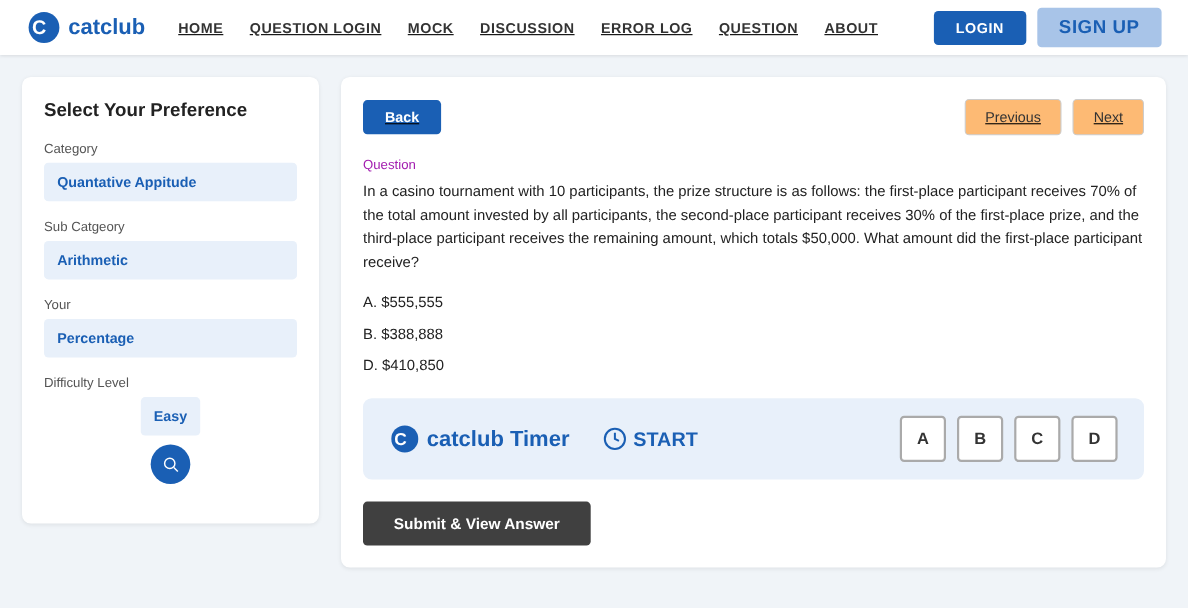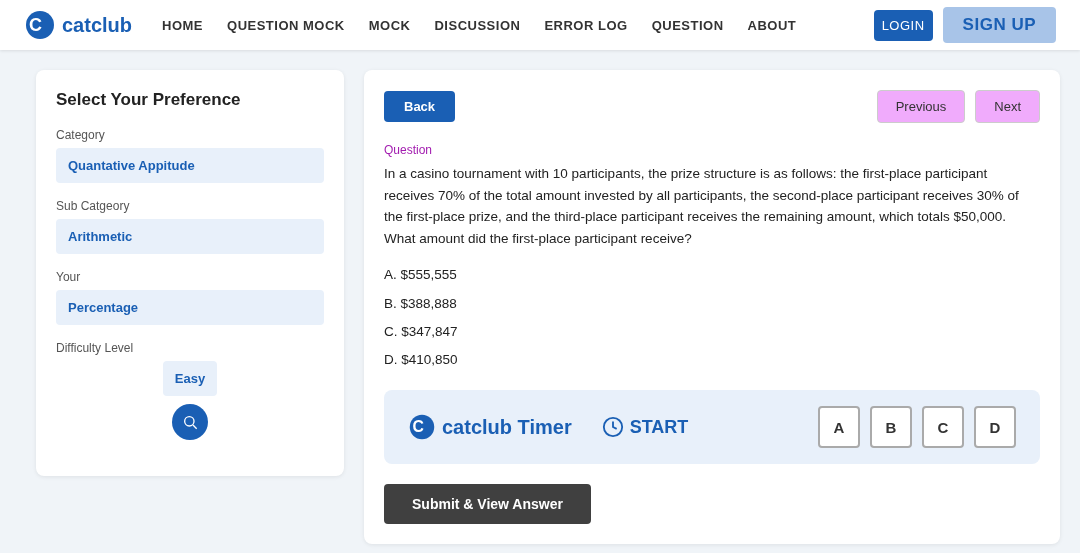--- a/index.html
+++ b/index.html
@@ -27,41 +27,42 @@
     .logo-text {
       font-size: 20px;
       font-weight: bold;
       color: #1a5fb4;
     }
     .nav-links {
       display: flex;
       align-items: center;
       gap: 24px;
       flex: 1;
+      text-decoration: underline;
     }
     .nav-link {
       font-size: 13px;
       font-weight: 600;
       color: #333;
       text-decoration: none;
       cursor: pointer;
       letter-spacing: 0.5px;
     }
     .nav-buttons {
       display: flex;
       gap: 10px;
       align-items: center;
     }
     .btn-login {
       background: #1a5fb4;
       color: #fff;
       border: none;
-      padding: 8px 8px;
-      border-radius: 4px;
-      font-weight: 400;
+      padding: 8px 20px;
+      border-radius: 4px;
+      font-weight: 700;
       font-size: 13px;
       cursor: pointer;
       letter-spacing: 0.5px;
     }
     .btn-signup {
       background: #a8c4e8;
       color: #1a5fb4;
       border: none;
       padding: 8px 20px;
       border-radius: 4px;
@@ -75,28 +76,27 @@
     .main-container {
       display: flex;
       padding: 20px;
       gap: 20px;
       max-width: 1080px;
       margin: 0 auto;
     }
 
     
     .sidebar {
-      width: 308px;
+      width: 270px;
       background: #fff;
       border-radius: 8px;
       padding: 20px;
       box-shadow: 0 1px 4px rgba(0,0,0,0.08);
       flex-shrink: 0;
       height: fit-content;
-      margin-left: 16px;
     }
     .sidebar-title {
       font-size: 17px;
       font-weight: 700;
       color: #222;
       margin-bottom: 18px;
     }
     .sidebar-label {
       font-size: 12px;
       color: #555;
@@ -151,37 +151,38 @@
       padding: 20px;
       box-shadow: 0 1px 4px rgba(0,0,0,0.08);
     }
 
     
     .content-top {
       display: flex;
       justify-content: space-between;
       align-items: center;
       margin-bottom: 20px;
+      text-decoration: underline;
     }
     .btn-back {
       background: #1a5fb4;
       color: #fff;
       border: none;
       padding: 8px 20px;
       border-radius: 4px;
       font-size: 13px;
       font-weight: 600;
       cursor: pointer;
     }
     .top-right-btns {
       display: flex;
       gap: 10px;
     }
     .btn-nav {
-      background: #f0abfc;
+      background: #fdba74;
       color: #333;
       border: 1px solid #ccc;
       padding: 8px 18px;
       border-radius: 4px;
       font-size: 13px;
       font-weight: 500;
       cursor: pointer;
     }
 
     
@@ -276,21 +277,21 @@
 <nav class="navbar">
   <div class="navbar-logo">
     <svg class="logo-icon" viewBox="0 0 32 32" xmlns="http://www.w3.org/2000/svg">
       <circle cx="16" cy="16" r="14" fill="#1a5fb4"></circle>
       <text x="5" y="22" font-size="18" fill="white" font-weight="bold">C</text>
     </svg>
     <span class="logo-text">catclub</span>
   </div>
   <div class="nav-links">
     <a class="nav-link">HOME</a>
-    <a class="nav-link">QUESTION MOCK</a>
+    <a class="nav-link">QUESTION LOGIN</a>
     <a class="nav-link">MOCK</a>
     <a class="nav-link">DISCUSSION</a>
     <a class="nav-link">ERROR LOG</a>
     <a class="nav-link">QUESTION</a>
     <a class="nav-link">ABOUT</a>
   </div>
   <div class="nav-buttons">
     <button class="btn-login">LOGIN</button>
     <button class="btn-signup">SIGN UP</button>
   </div>
@@ -333,21 +334,20 @@
     </div>
 
     
     <div class="question-label">Question</div>
     <div class="question-text">In a casino tournament with 10 participants, the prize structure is as follows: the first-place participant receives 70% of the total amount invested by all participants, the second-place participant receives 30% of the first-place prize, and the third-place participant receives the remaining amount, which totals $50,000. What amount did the first-place participant receive?</div>
 
     
     <ul class="options">
       <li class="option">A. $555,555</li>
       <li class="option">B. $388,888</li>
-      <li class="option">C. $347,847</li>
       <li class="option">D. $410,850</li>
     </ul>
 
     
     <div class="timer-strip">
       <div class="timer-brand">
         <svg class="timer-logo-small" viewBox="0 0 32 32">
           <circle cx="16" cy="16" r="14" fill="#1a5fb4"></circle>
           <text x="5" y="22" font-size="18" fill="white" font-weight="bold">C</text>
         </svg>

